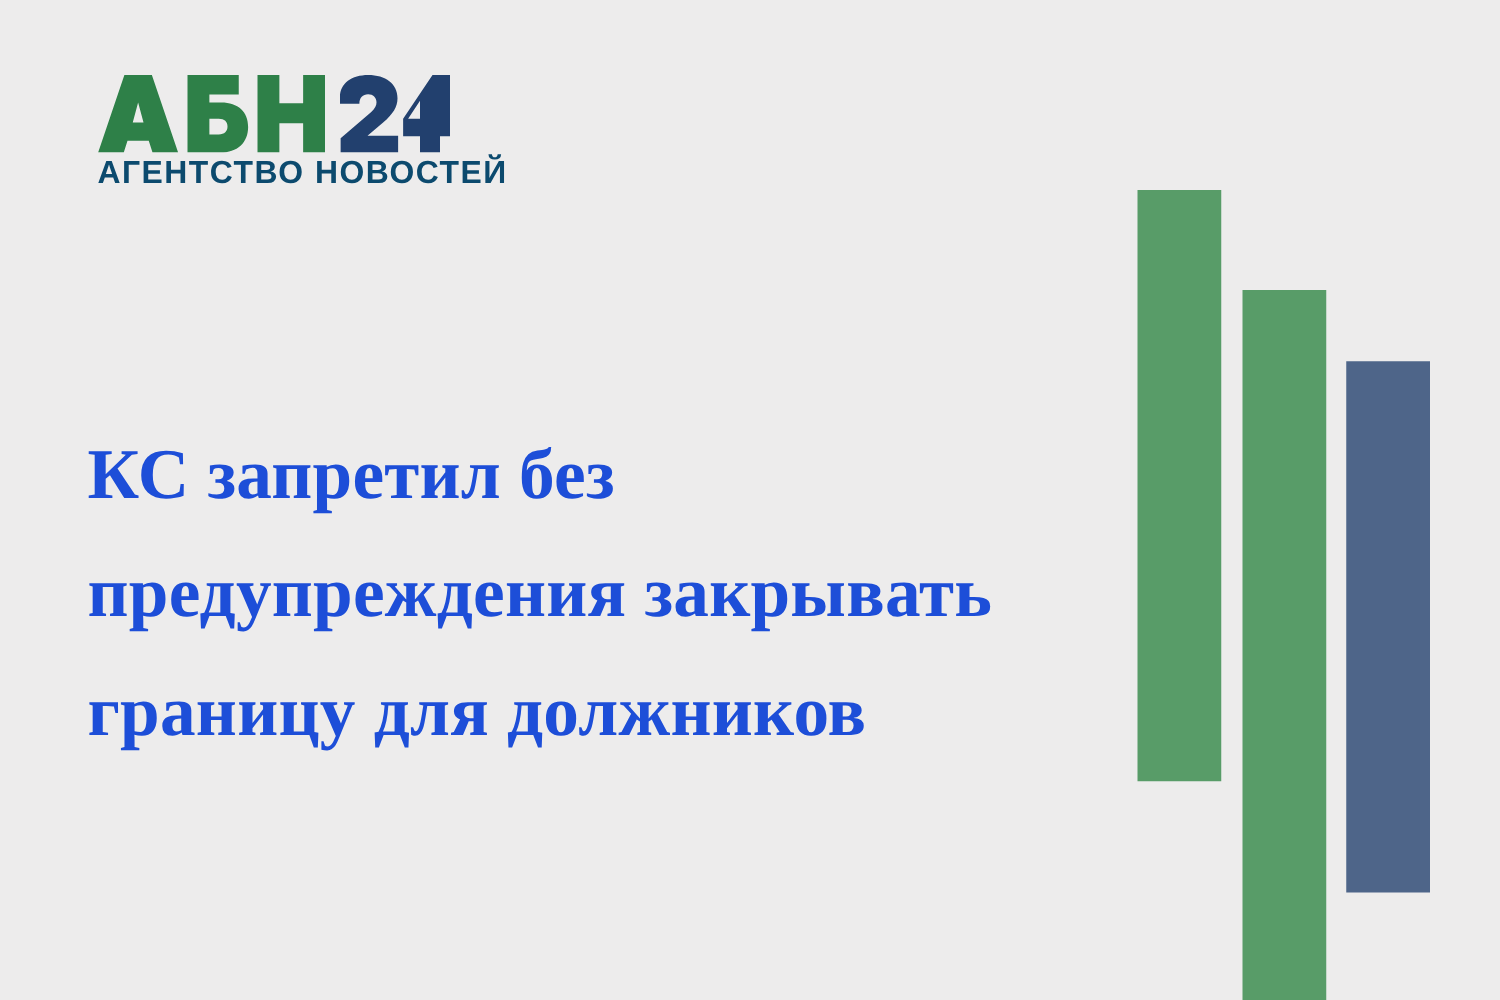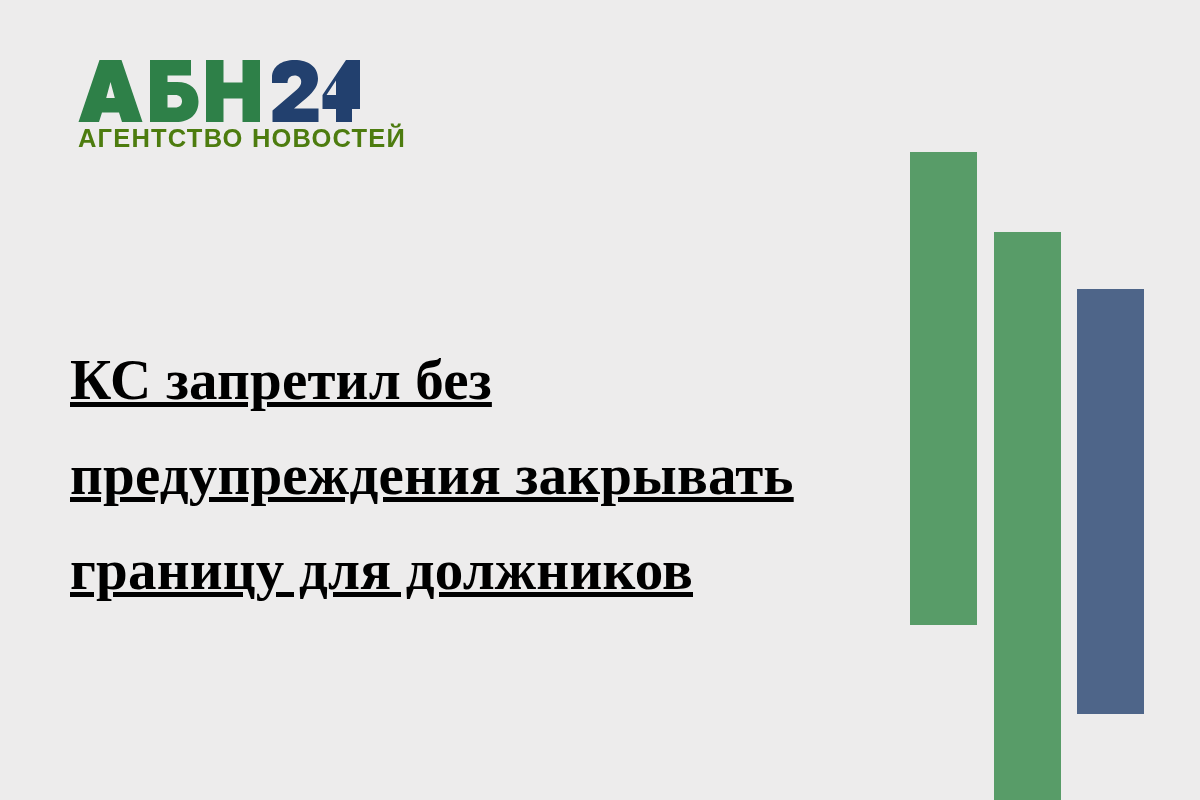--- a/index.html
+++ b/index.html
@@ -118,18 +118,18 @@
       <path d="M128 0 H145.5 V22.5 H164.5 V0 H182 V62 H164.5 V38.5 H145.5 V62 H128 Z" fill="#2e8048"></path>
 
       <path d="M194.0 17.5 C194.0 6.5 203.5 0 216.5 0 C230.5 0 240.0 7.0 240.0 18.5
                C240.0 25.5 236.5 31.0 228.5 38.0 L216.0 48.5 H240.5 V62 H194.5 V50.5
                L219.0 29.5 C222.0 26.8 223.2 24.5 223.2 21.8 C223.2 18.0 220.5 15.4 216.5 15.4
                C212.2 15.4 209.5 18.2 209.5 23.0 H194.0 Z" fill="#22406e"></path>
 
       <path d="M268.0 0 H282 V35.5 H282 V49.0 H274.0 V62 H258.0 V49.0 H244.5 V35.0 Z
                M258.0 20.5 L248.5 35.0 H258.0 Z" fill="#22406e"></path>
     </svg>
-    <span class="logo-tagline" style="color: #4d7c0f;">АГЕНТСТВО НОВОСТЕЙ</span>
+    <span class="logo-tagline" style="color: #0c4a6e;">АГЕНТСТВО НОВОСТЕЙ</span>
   </div>
 
-  <h1 class="headline" style="color: #000000; text-decoration: underline;">КС запретил без предупреждения закрывать границу для должников</h1>
+  <h1 class="headline" style="color: #1d4ed8;">КС запретил без предупреждения закрывать границу для должников</h1>
 
 </div>
 
 </body></html>

